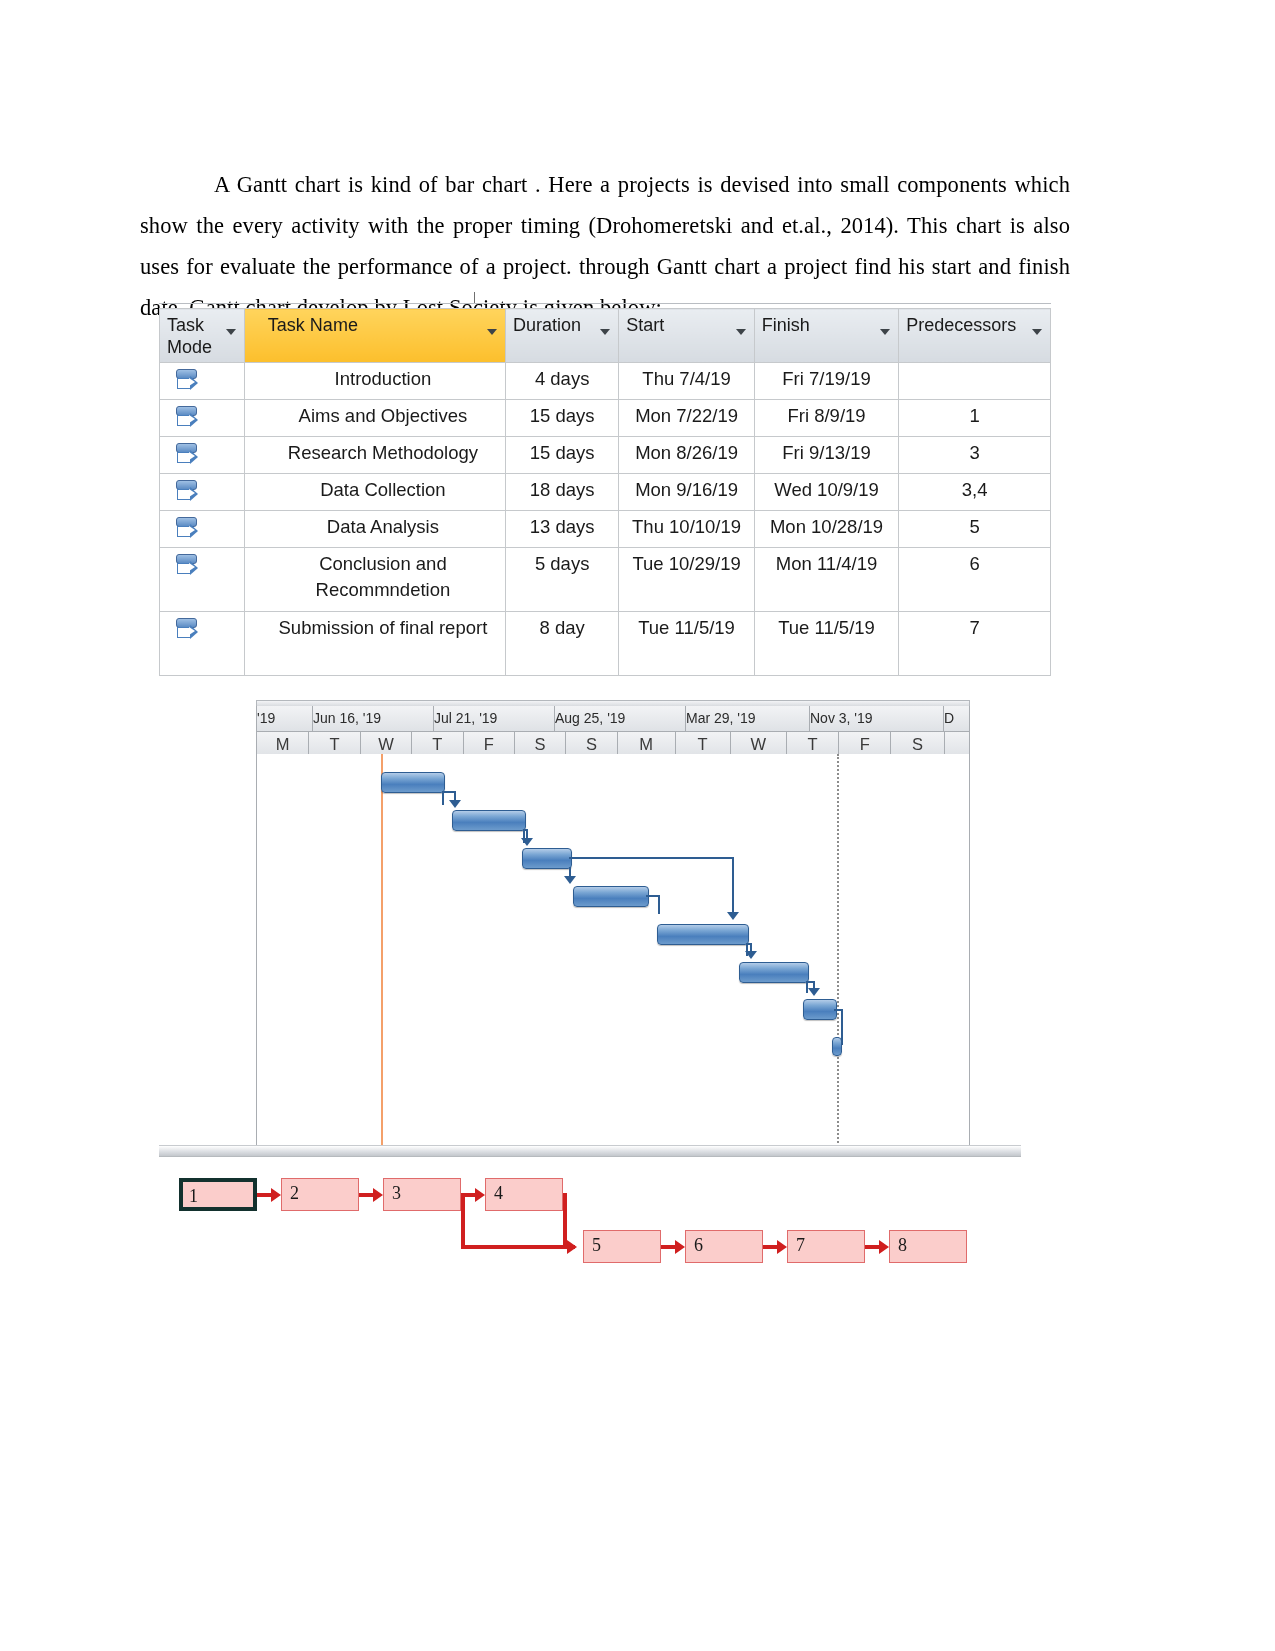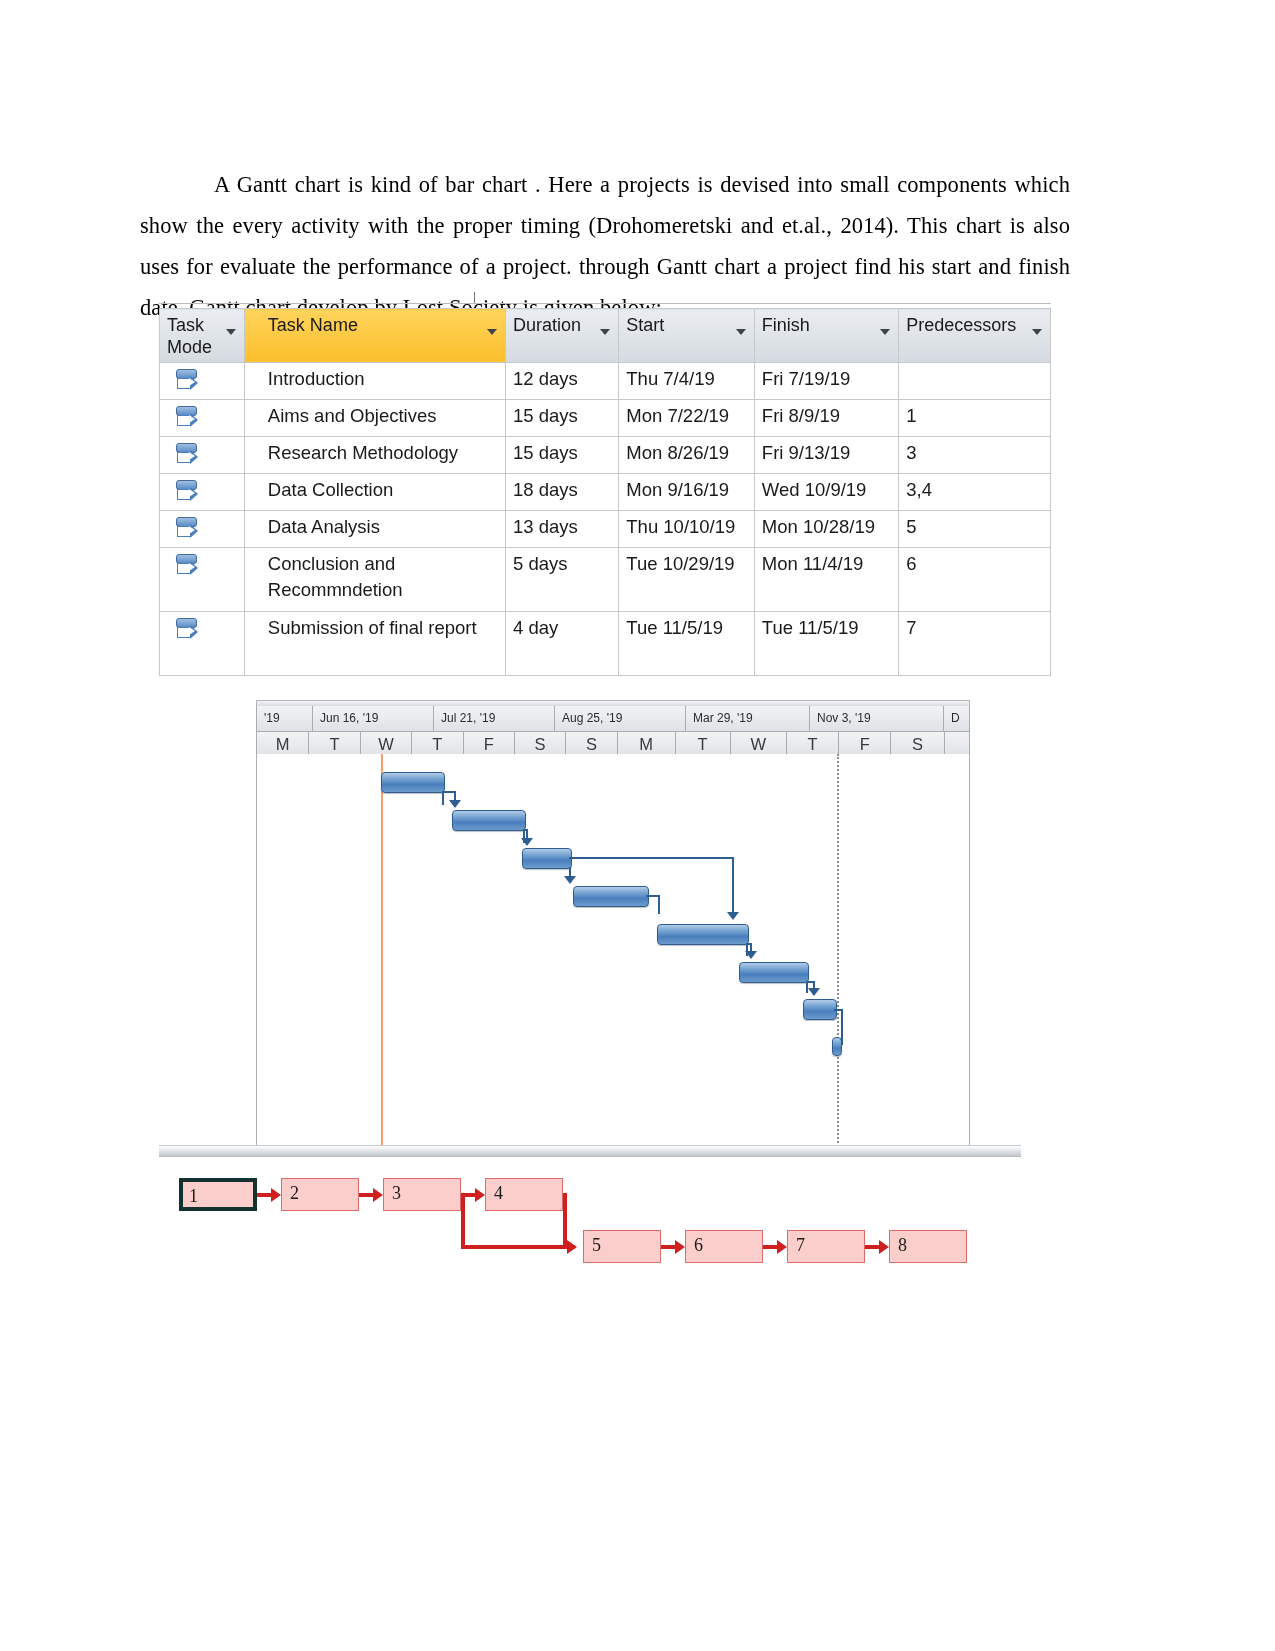--- a/index.html
+++ b/index.html
@@ -40,20 +40,21 @@
     border-collapse: collapse;
     font-family: "Liberation Sans", sans-serif;
     font-size: 17.5px;
     color: #1a1a1a;
     background: #ffffff;
   }
   .gantt-table td, .gantt-table th {
     border: 1px solid #c6c9cc;
     padding: 0;
     vertical-align: top;
+    text-align: center;
   }
   .gantt-table thead th {
     background: #dfe3e8;
     background: linear-gradient(#e9edf1, #d6dbe1);
     height: 48px;
     font-weight: normal;
     text-align: left;
     padding: 5px 7px 0 7px;
     color: #1a1a1a;
     font-size: 18px;
@@ -169,24 +170,23 @@
     display: flex;
     background: linear-gradient(#f2f3f5, #dfe2e6);
     border: 1px solid #a9adb2;
     border-top: none;
     box-sizing: border-box;
     height: 26px;
   }
   .ts-row .cell {
     border-right: 1px solid #a9adb2;
     box-sizing: border-box;
-    font-size: 12px;
+    font-size: 14px;
     color: #2b2b2b;
     line-height: 25px;
-    padding-left: 7px;
     overflow: hidden;
     white-space: nowrap;
   }
   .ts-row.days .cell {
     text-align: center;
     padding-left: 0;
     font-size: 16.5px;
     color: #3a3a3a;
   }
   .ts-row .cell:last-child { border-right: none; }
@@ -322,21 +322,21 @@
   <tbody>
 
     <tr>
       <td class="col-mode">
         <div class="mode-icon">
           <span class="bar"></span>
             <span class="arrow"></span>
         </div>
       </td>
       <td class="col-name">Introduction</td>
-      <td class="col-dur">12 days</td>
+      <td class="col-dur">4 days</td>
       <td class="col-start">Thu 7/4/19</td>
       <td class="col-fin">Fri 7/19/19</td>
       <td class="col-pred"></td>
     </tr>
 
     <tr>
       <td class="col-mode">
         <div class="mode-icon">
           <span class="bar"></span>
             <span class="arrow"></span>
@@ -407,21 +407,21 @@
     </tr>
 
     <tr>
       <td class="col-mode tall">
         <div class="mode-icon">
           <span class="bar"></span>
             <span class="arrow"></span>
         </div>
       </td>
       <td class="col-name tall">Submission of final report</td>
-      <td class="col-dur tall">4 day</td>
+      <td class="col-dur tall">8 day</td>
       <td class="col-start tall">Tue 11/5/19</td>
       <td class="col-fin tall">Tue 11/5/19</td>
       <td class="col-pred tall">7</td>
     </tr>
   </tbody>
 </table>
 
 <div class="timescale">
   <div class="ts-topline"></div>
   <div class="ts-row weeks">

